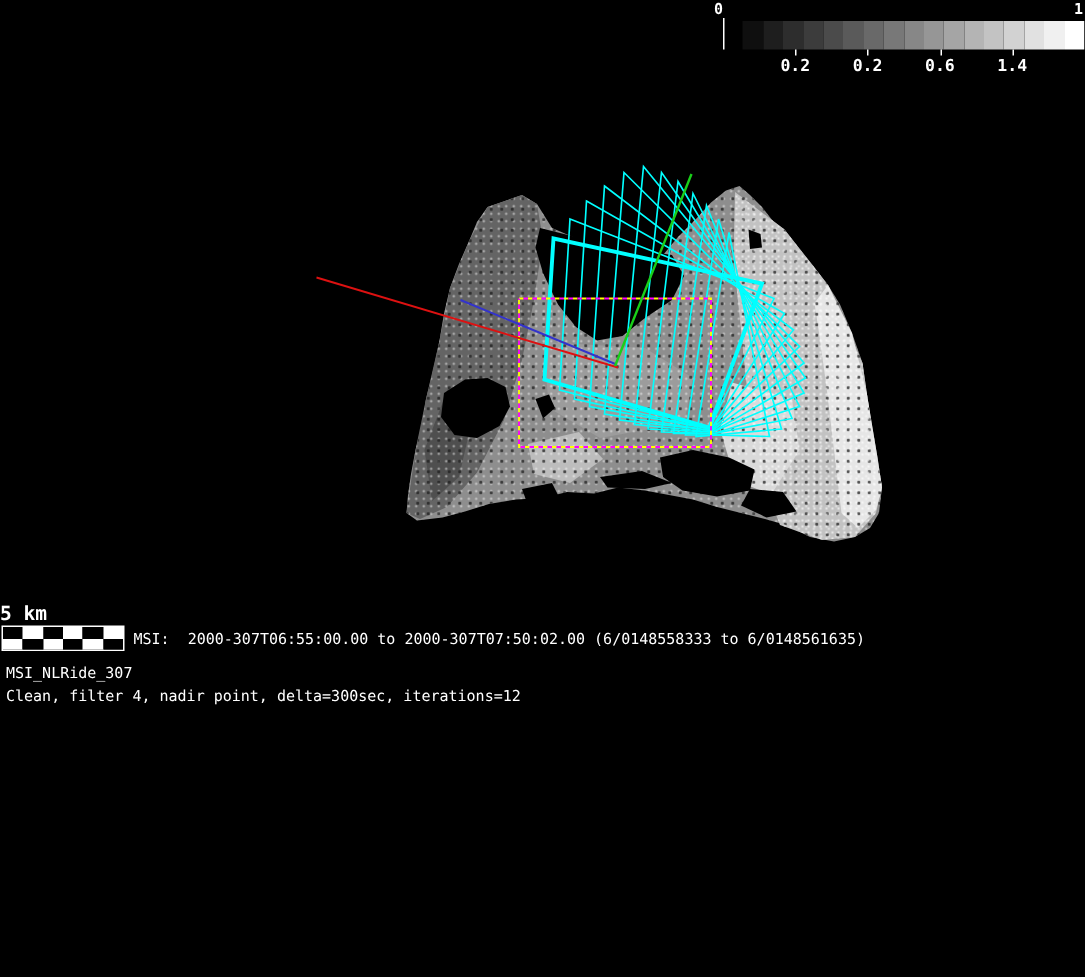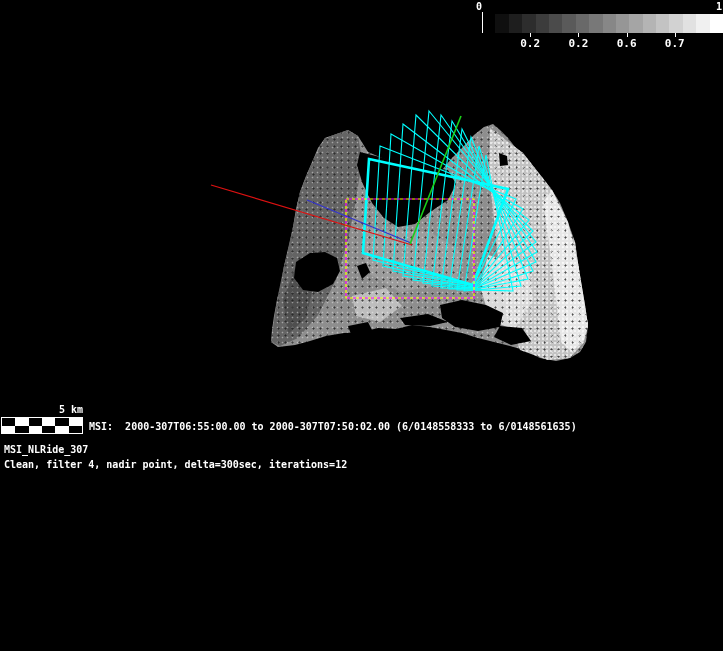--- a/index.html
+++ b/index.html
@@ -11,26 +11,26 @@
   #colorbar{left:476px;top:0;width:250px;height:52px;}
   #cb-steps{position:absolute;left:6px;top:14px;width:241px;height:19px;display:flex;}
   #cb-steps div{flex:1 1 auto;height:100%;}
   #cb-min{position:absolute;left:0px;top:1px;font-size:10px;font-weight:bold;}
   #cb-max{position:absolute;left:240px;top:1px;font-size:10px;font-weight:bold;}
   .cb-cap{position:absolute;width:1px;background:#fff;}
   .cb-tick{position:absolute;width:1px;height:4px;top:33px;background:#fff;}
   .cb-ticklabel{position:absolute;top:37px;width:22px;margin-left:-11px;text-align:center;
                 font-size:11px;font-weight:bold;}
   
-  #scalebar-label{left:0;top:404px;width:83px;text-align:right;font-size:10px;font-weight:bold;}
+  #scalebar-label{left:0;top:404px;width:83px;text-align:left;font-size:13px;font-weight:bold;}
   #scalebar{left:1px;top:417px;width:80px;height:15px;border:1px solid #fff;}
   .sb-row{display:flex;height:50%;}
   .sb-row div{flex:1 1 auto;}
   
-  .status{font-size:10px;font-weight:bold;line-height:12px;white-space:pre;}
+  .status{font-size:10px;font-weight:normal;line-height:12px;white-space:pre;}
   #msi-line{left:89px;top:421px;}
   #run-line{left:4px;top:444px;}
   #param-line{left:4px;top:459px;}
   
   .stipple{left:0;top:0;width:723px;height:651px;pointer-events:none;}
   #stipple-a{background-image:radial-gradient(circle, rgba(255,255,255,.42) .7px, rgba(255,255,255,0) 1.1px);
              background-size:5px 5px;}
   #stipple-b{background-image:radial-gradient(circle, rgba(30,30,30,.75) .8px, rgba(0,0,0,0) 1.3px);
              background-size:7px 7px;background-position:2px 3px;}
   #stipple-c{background-image:radial-gradient(circle, rgba(255,255,255,.6) .7px, rgba(255,255,255,0) 1.1px);
@@ -106,21 +106,21 @@
       <div style="background: rgb(255, 255, 255);"></div>
     </div>
   <div id="cb-ticks">
       <div class="cb-tick" style="left: 54.2px;"></div>
       <div class="cb-ticklabel" style="left: 54.2px;">0.2</div>
       <div class="cb-tick" style="left: 102.4px;"></div>
       <div class="cb-ticklabel" style="left: 102.4px;">0.2</div>
       <div class="cb-tick" style="left: 150.6px;"></div>
       <div class="cb-ticklabel" style="left: 150.6px;">0.6</div>
       <div class="cb-tick" style="left: 198.8px;"></div>
-      <div class="cb-ticklabel" style="left: 198.8px;">0.7</div>
+      <div class="cb-ticklabel" style="left: 198.8px;">1.4</div>
     </div>
 <div class="cb-cap" style="left: 6px; top: 12px; height: 21px;"></div>
   </div>
 
 <div id="scalebar-label" class="abs status">5 km</div>
 <div id="scalebar" class="abs">
     <div class="sb-row">
       <div style="background: rgb(0, 0, 0);"></div>
       <div style="background: rgb(255, 255, 255);"></div>
       <div style="background: rgb(0, 0, 0);"></div>

